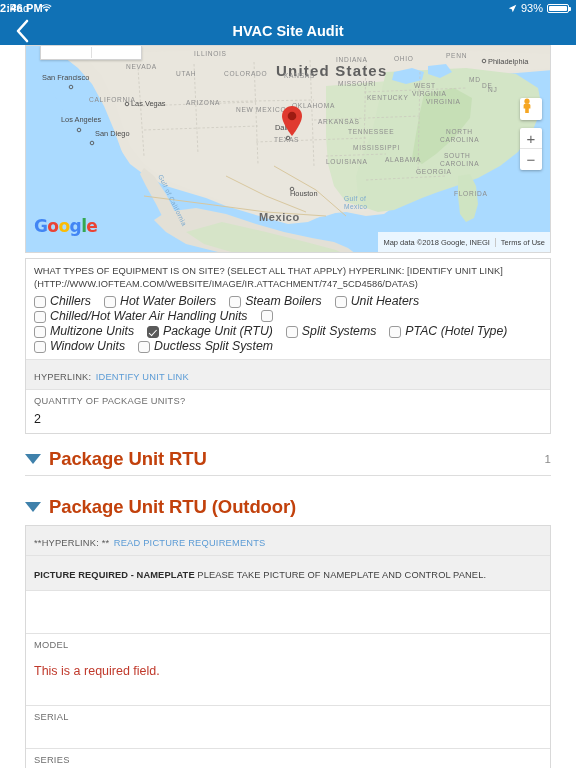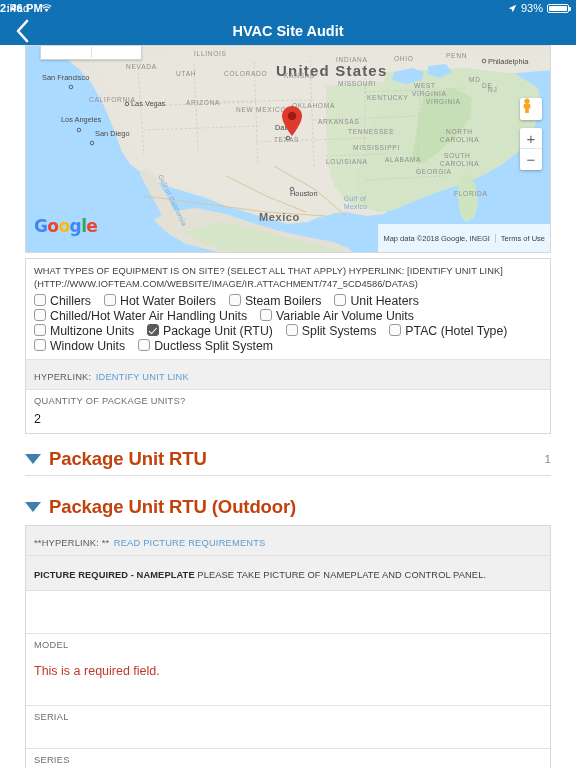--- a/index.html
+++ b/index.html
@@ -75,21 +75,21 @@
     font-size: 17px; font-weight: bold; letter-spacing: -.6px;
     font-family: "DejaVu Sans", sans-serif;
   }
   .gmaplogo span:nth-child(1){color:#4285F4}
   .gmaplogo span:nth-child(2){color:#EA4335}
   .gmaplogo span:nth-child(3){color:#FBBC05}
   .gmaplogo span:nth-child(4){color:#4285F4}
   .gmaplogo span:nth-child(5){color:#34A853}
   .gmaplogo span:nth-child(6){color:#EA4335}
   .map-attrib {
-    position: absolute; right: 0; bottom: 0; height: 28px;
+    position: absolute; right: 0; bottom: 0; height: 20px;
     display: flex; align-items: center; font-size: 7.5px; color: #3c3c3c;
     background: rgba(255,255,255,.75);
   }
   .map-attrib .ma1 { padding: 0 5px; }
   .map-attrib .ma2 { padding: 0 5px; border-left: 1px solid #c7c7c7; }
   .pegman {
     position: absolute; right: 8px; top: 52px; width: 22px; height: 22px;
     background: #fff; border-radius: 2px; box-shadow: 0 1px 3px rgba(0,0,0,.3);
     display: flex; align-items: center; justify-content: center;
   }
@@ -106,21 +106,21 @@
   
   .card { margin: 5px 25px 0; border: 1px solid #d9d9d9; background: #fff; }
   .qrow { padding: 6px 8px 5px; border-bottom: 1px solid #e2e2e2; }
   .qrow:last-child { border-bottom: none; }
   .qrow.grey { background: #f0f0f0; }
   .qtext {
     font-size: 9.3px; color: #3e3e3e; line-height: 1.42; letter-spacing: .05px;
   }
   .cb-list { margin-top: 3px; }
   .cb-line { display: flex; flex-wrap: nowrap; align-items: center; margin-bottom: 1px; }
-  .cb-item { display: flex; align-items: flex-start; margin-right: 13px; white-space: nowrap; }
+  .cb-item { display: flex; align-items: flex-end; margin-right: 13px; white-space: nowrap; font-style: italic; }
   .cb-box {
     width: 12px; height: 12px; border-radius: 3px; border: 1.4px solid #9a9a9a;
     background: #fbfbfb; margin-right: 4px; flex: 0 0 auto; position: relative;
   }
   .cb-item.checked .cb-box { background: #5a5a5a; border-color: #5a5a5a; }
   .cb-item.checked .cb-box::after {
     content: ""; position: absolute; left: 3px; top: 0.5px;
     width: 3px; height: 6.5px; border: solid #fff; border-width: 0 1.6px 1.6px 0;
     transform: rotate(42deg);
   }
@@ -376,21 +376,20 @@
             </div>
           </div>
 
           <div class="cb-line">
             <div class="cb-item">
               <span class="cb-box"></span>
               <span class="cb-label">Chilled/Hot Water Air Handling Units</span>
             </div>
             <div class="cb-item">
               <span class="cb-box"></span>
-              <span class="cb-label">Variable Air Volume Units</span>
             </div>
           </div>
 
           <div class="cb-line">
             <div class="cb-item">
               <span class="cb-box"></span>
               <span class="cb-label">Multizone Units</span>
             </div>
             <div class="cb-item checked">
               <span class="cb-box"></span>

